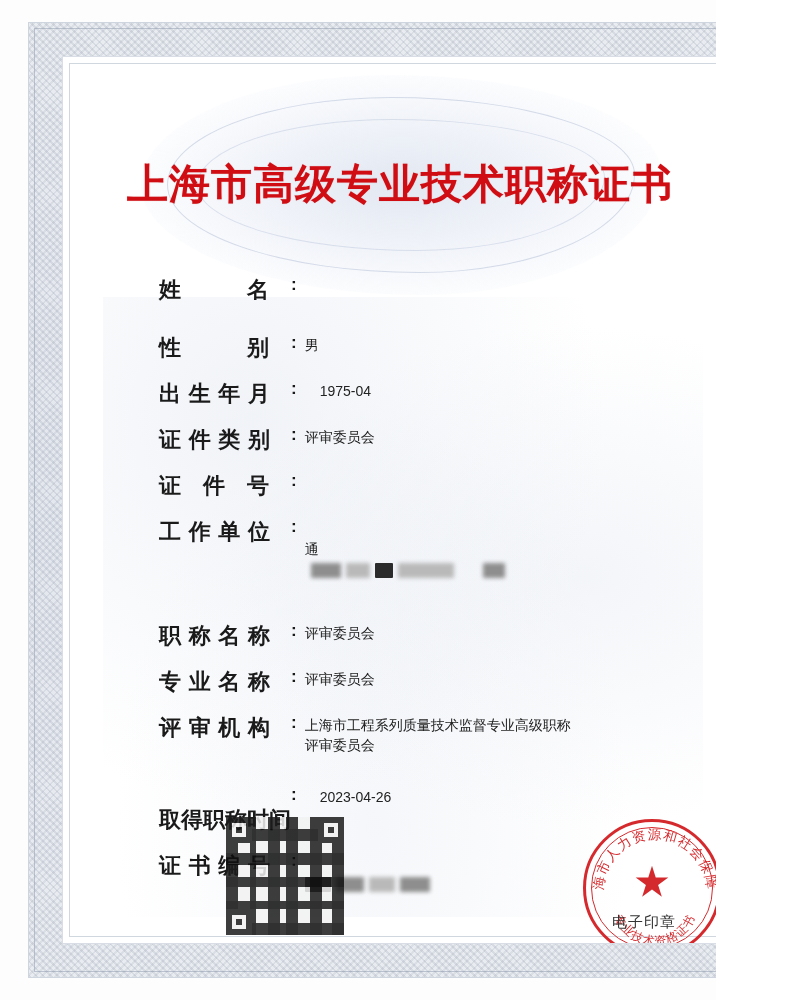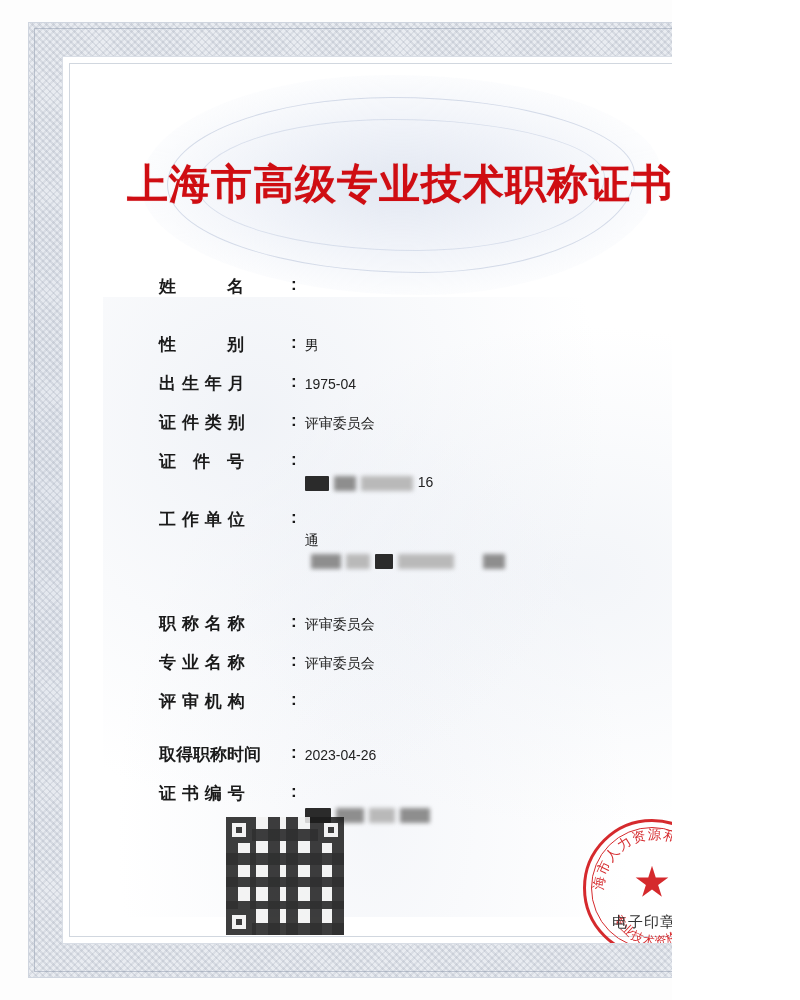--- a/index.html
+++ b/index.html
@@ -14,20 +14,21 @@
     overflow: hidden;
   }
 
   
   .page {
     position: relative;
     width: 672px;
     height: 1000px;
     background: #fdfdfd;
     overflow: hidden;
+    padding-left: 44px;
   }
 
   
   .outer-band {
     position: absolute;
     left: 28px;
     top: 22px;
     right: 28px;
     bottom: 22px;
     width: 744px;
@@ -128,43 +129,43 @@
     display: flex;
     align-items: flex-start;
     margin-bottom: 16px;
     min-height: 22px;
   }
   .label {
     width: 132px;
     flex: 0 0 132px;
     font-family: "DejaVu Sans", "Liberation Sans", sans-serif;
     font-weight: bold;
-    font-size: 17px;
+    font-size: 22px;
     color: #1a1a1a;
     letter-spacing: 0px;
     display: flex;
     justify-content: space-between;
   }
-  .label.tight { letter-spacing: 0; display: block; }
+  .label.tight { letter-spacing: 0; display: block; margin-top: 20px; }
   .colon {
     flex: 0 0 auto;
     font-weight: bold;
     font-size: 17px;
     color: #1a1a1a;
     padding-right: 8px;
   }
   .value {
     font-family: "DejaVu Sans", "Liberation Sans", sans-serif;
     font-size: 14px;
     color: #222;
     line-height: 20px;
     padding-top: 2px;
     white-space: pre-line;
   }
-  .value.latin { font-family: "Liberation Sans", sans-serif; font-size: 14px; }
+  .value.latin { font-family: "Liberation Sans", sans-serif; font-size: 14px; margin-left: 15px; }
 
   
   .redact {
     display: inline-block;
     vertical-align: middle;
     height: 15px;
     margin-right: 5px;
     border-radius: 1px;
   }
   .redact.dark { background: #2b2b2b; }
@@ -319,23 +320,20 @@
 
         <div class="row">
           <div class="label">证 件 类 别</div>
           <div class="colon">:</div>
           <div class="value">评审委员会</div>
         </div>
 
         <div class="row">
           <div class="label">证　件　号</div>
           <div class="colon">:</div>
-          <div class="value latin">
-            <span class="redact dark" style="width:24px"></span><span class="redact mid blur" style="width:22px"></span><span class="redact light blur" style="width:52px"></span><span>16</span>
-          </div>
         </div>
 
         <div class="row">
           <div class="label">工 作 单 位</div>
           <div class="colon">:</div>
           <div class="value">
             <span>通</span>
             <span class="redact mid blur" style="width:30px;margin-left:6px"></span><span class="redact light blur" style="width:24px"></span><span class="redact dark" style="width:18px"></span><span class="redact light blur" style="width:56px"></span><span class="redact mid blur" style="width:22px;margin-left:24px"></span>
           </div>
         </div>
@@ -353,20 +351,22 @@
 
         <div class="row">
           <div class="label">专 业 名 称</div>
           <div class="colon">:</div>
           <div class="value">评审委员会</div>
         </div>
 
         <div class="row">
           <div class="label">评 审 机 构</div>
           <div class="colon">:</div>
+          <div class="value">上海市工程系列质量技术监督专业高级职称
+评审委员会</div>
         </div>
       </div>
 
       <div class="spacer-md"></div>
 
       <div class="group">
 
         <div class="row">
           <div class="label tight">取得职称时间</div>
           <div class="colon">:</div>

